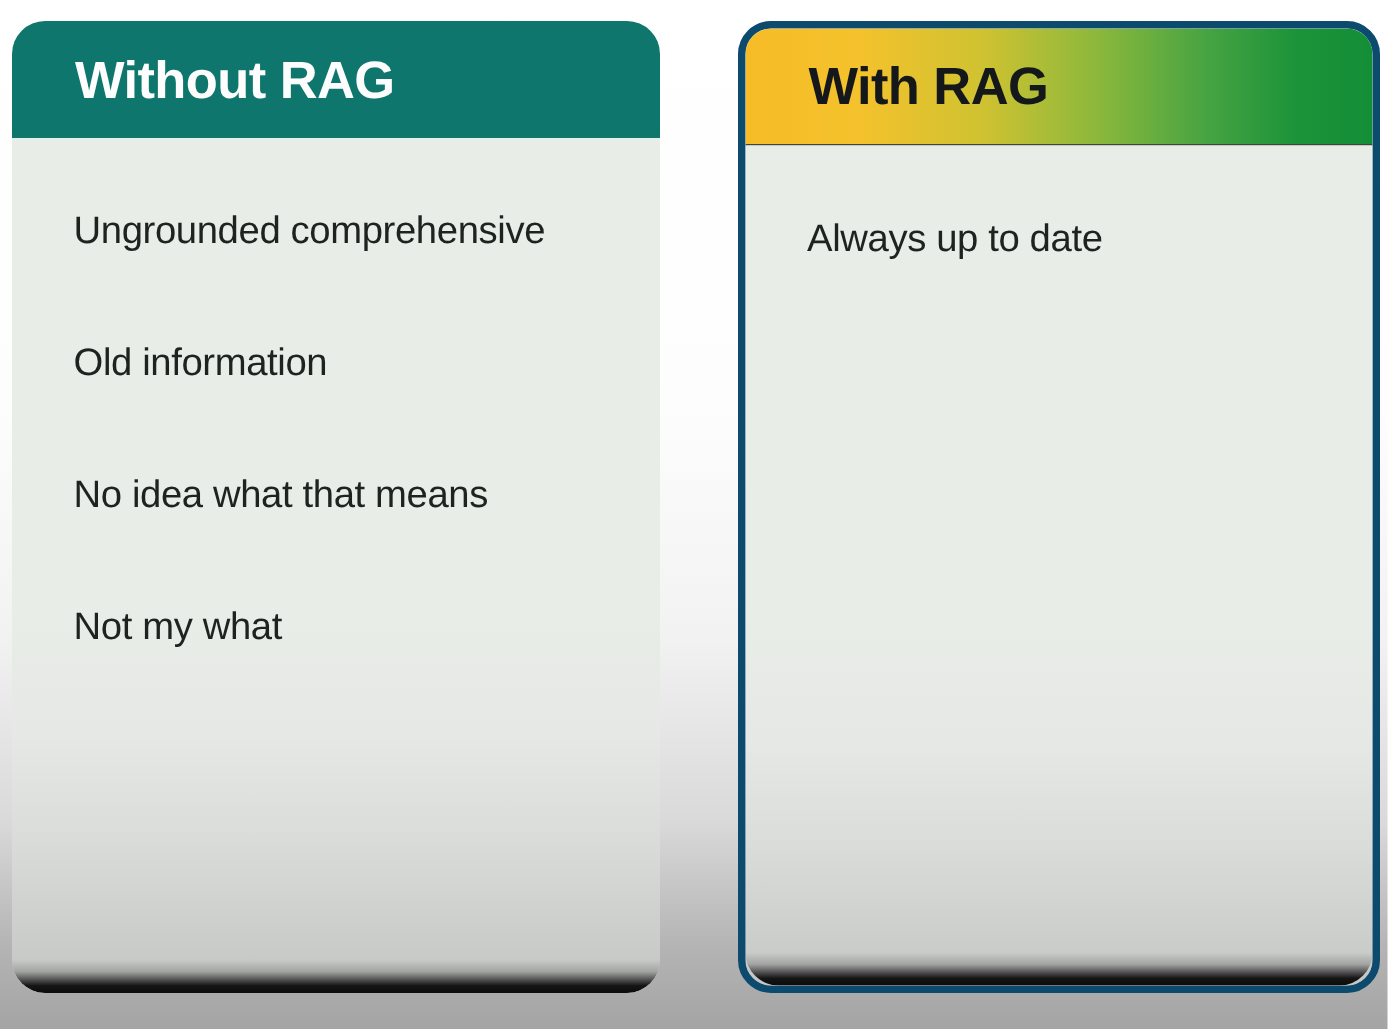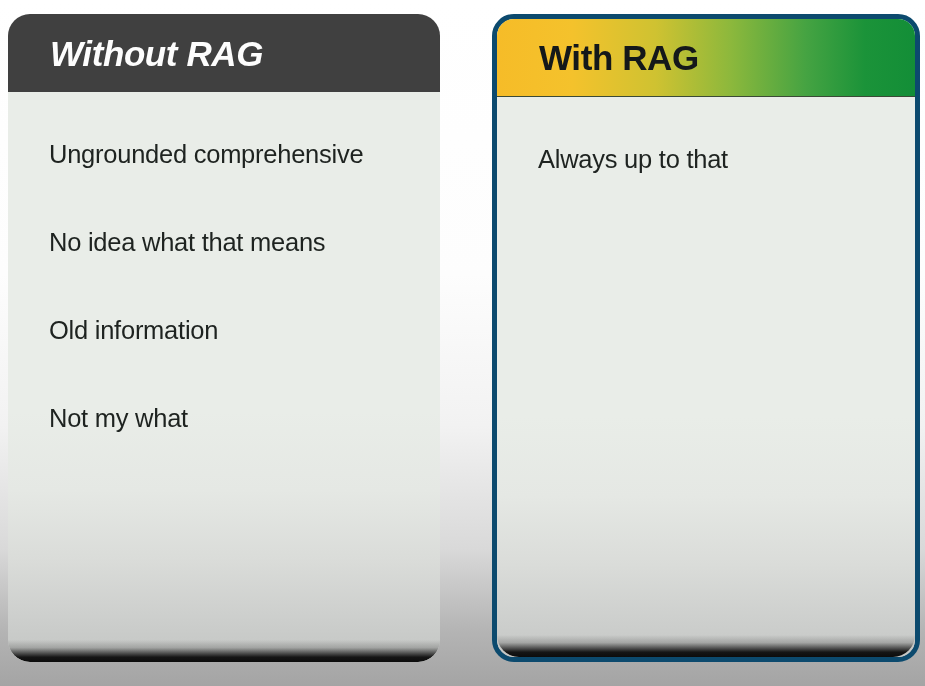--- a/index.html
+++ b/index.html
@@ -53,22 +53,21 @@
   
   .card-header {
     position: relative;
     height: 78px;
     display: flex;
     align-items: center;
     padding-left: 42px;
     box-sizing: border-box;
   }
   .card.left .card-header {
-    background: #404040;
-    font-style: italic;
+    background: #0f766e;
   }
   .card.right .card-header {
     background: linear-gradient(to right, #f6bc28 0%, #f4c22c 18%, #cfc231 38%, #8cb83c 56%, #45a342 74%, #1b9339 88%, #138e37 100%);
     border-bottom: 1px solid #3b4a36;
   }
   .card-title {
     font-size: 35px;
     font-weight: bold;
     letter-spacing: -0.4px;
     line-height: 1;
@@ -105,28 +104,28 @@
 <body>
 
 <div class="stage">
 
   <div class="card left">
     <div class="card-header">
       <span class="card-title">Without RAG</span>
     </div>
     <div class="card-body">
       <div class="item">Ungrounded comprehensive</div>
+      <div class="item">Old information</div>
       <div class="item">No idea what that means</div>
-      <div class="item">Old information</div>
       <div class="item">Not my what</div>
     </div>
   </div>
 
   <div class="card right">
     <div class="card-header">
       <span class="card-title">With RAG</span>
     </div>
     <div class="card-body">
-      <div class="item">Always up to that</div>
+      <div class="item">Always up to date</div>
     </div>
   </div>
 
 </div>
 
 </body></html>

